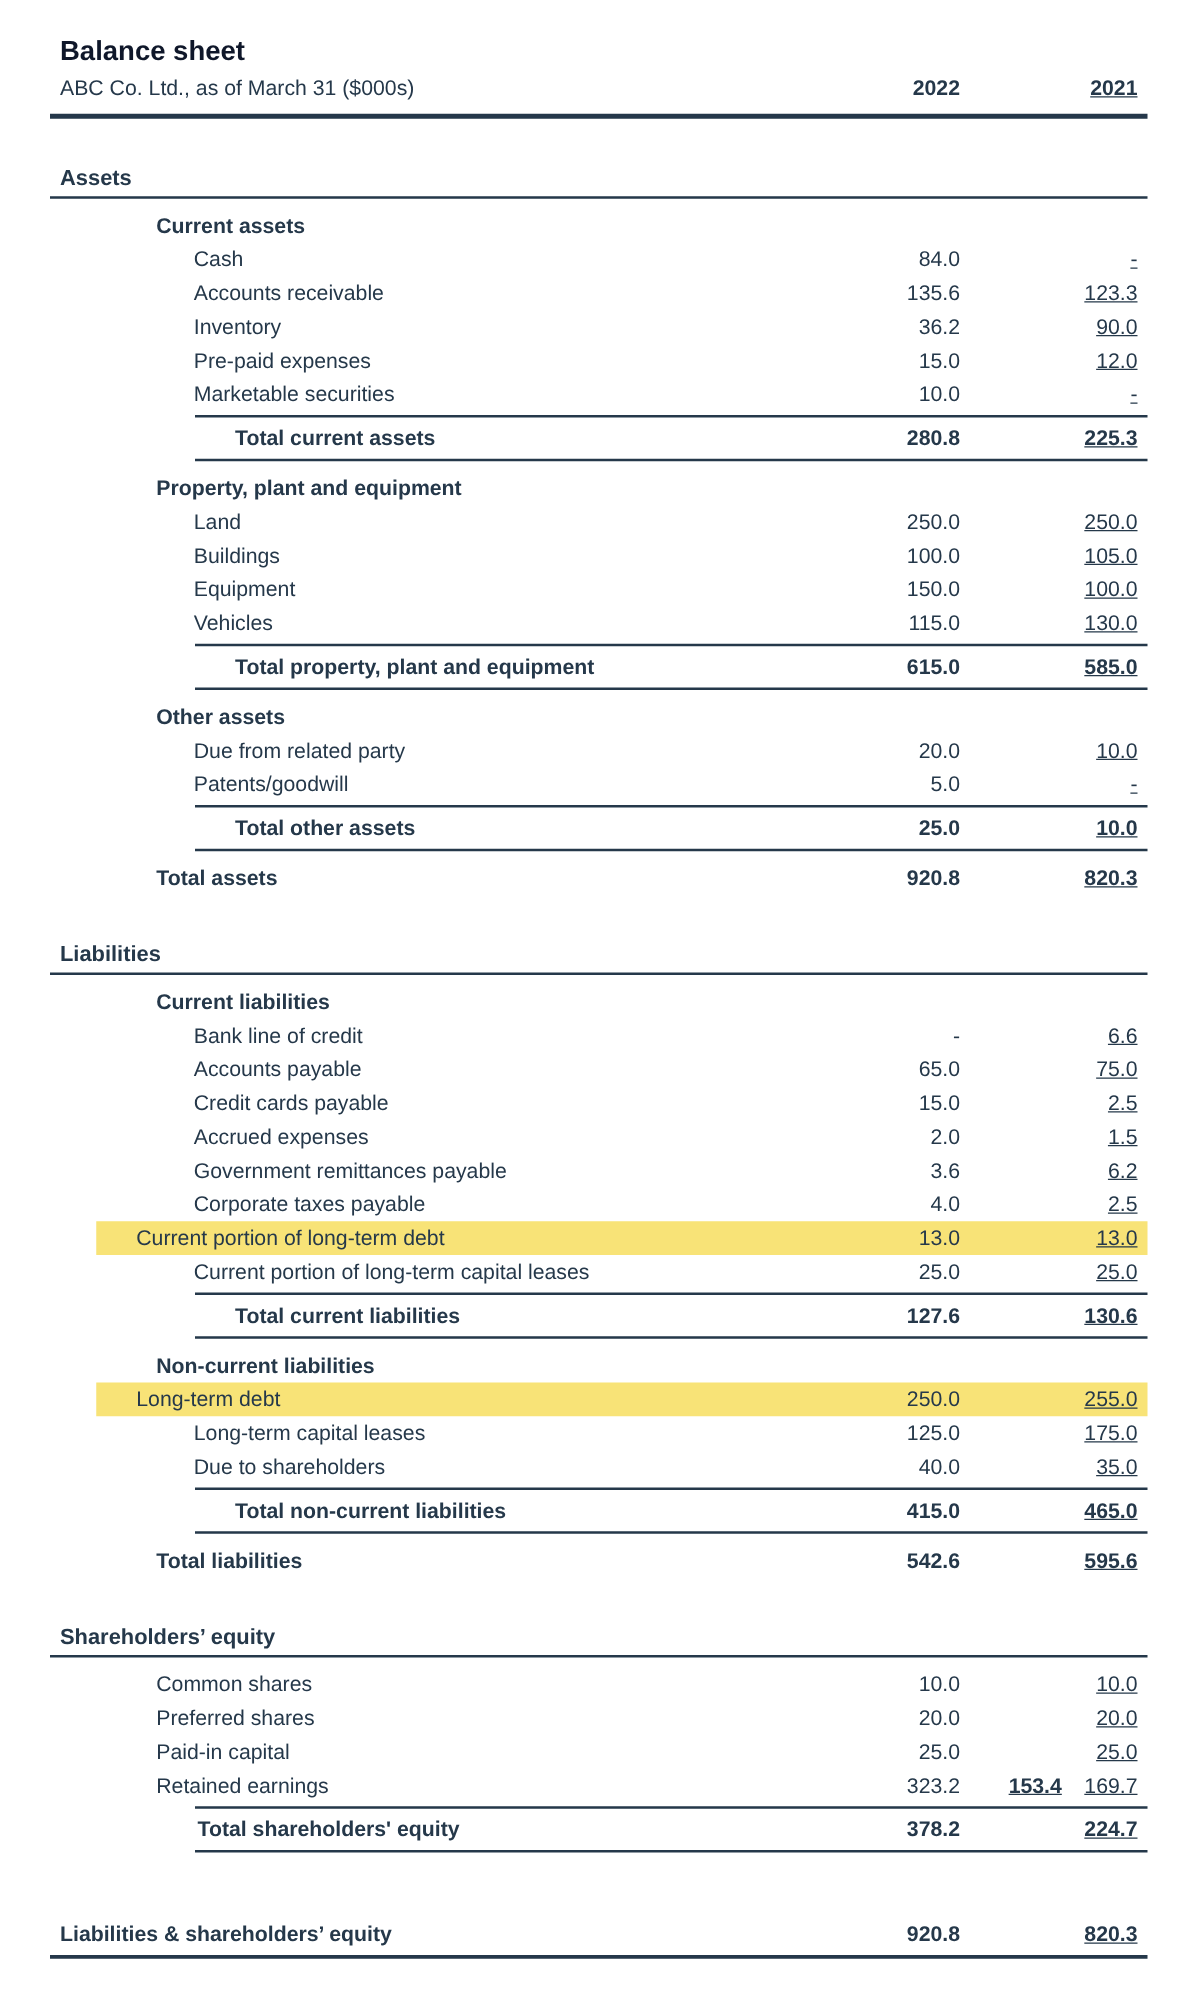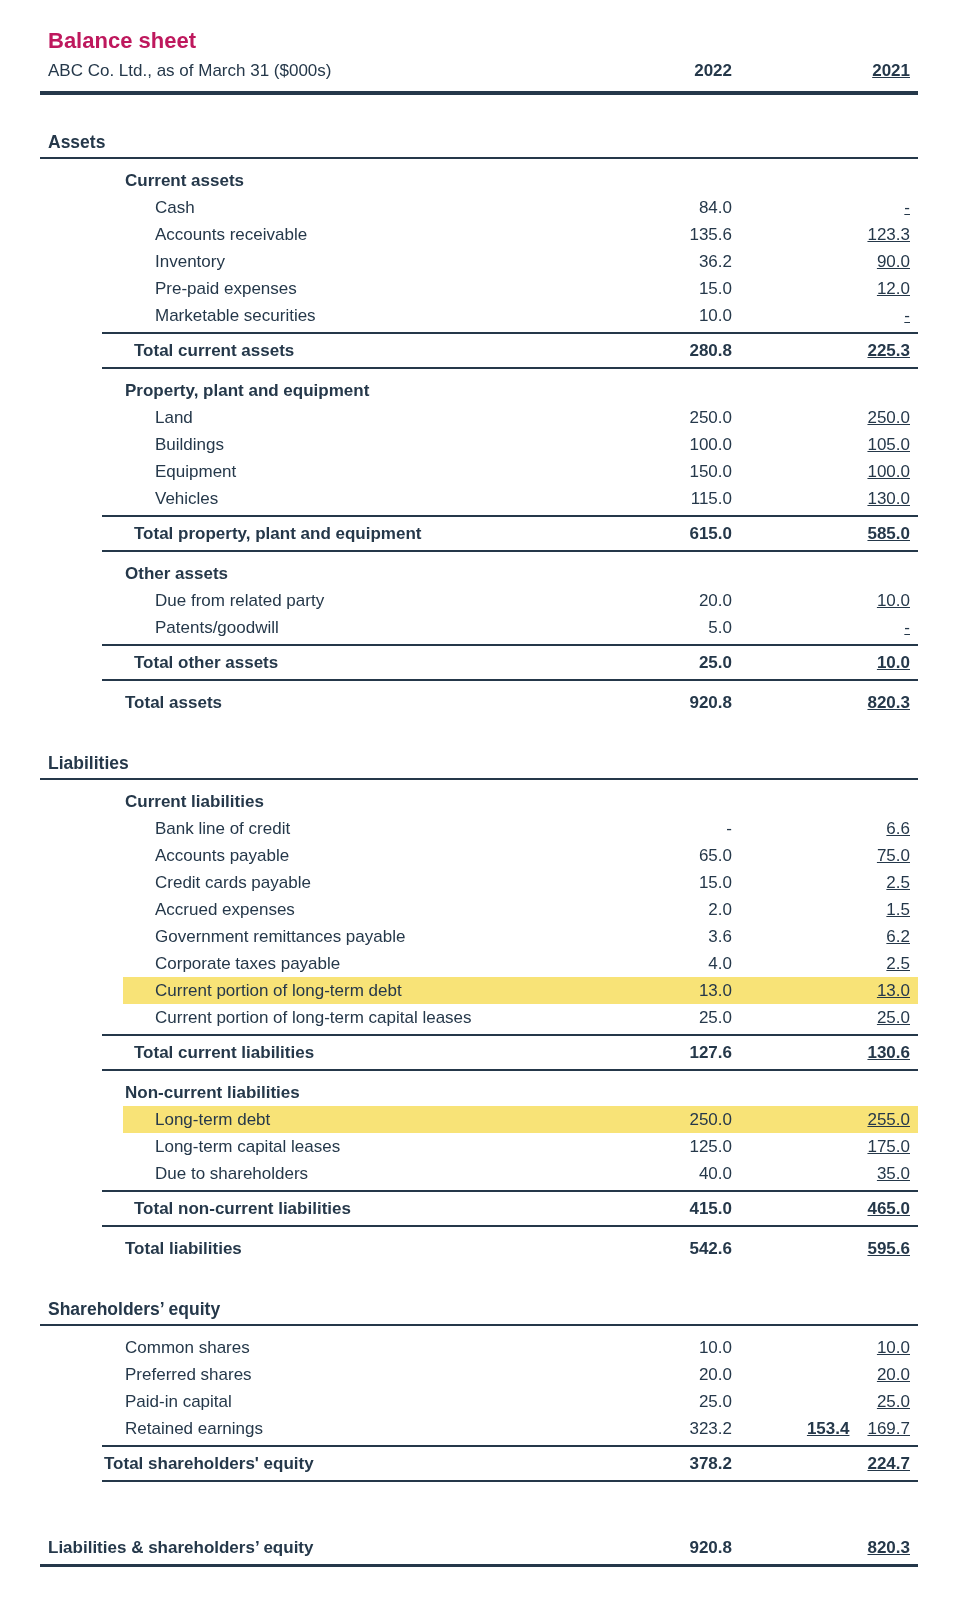--- a/index.html
+++ b/index.html
@@ -6,27 +6,27 @@
   html, body { margin: 0; padding: 0; }
   body {
     width: 960px; height: 1600px;
     background: #ffffff;
     font-family: "Liberation Sans", "DejaVu Sans", sans-serif;
     color: #25384a;
   }
   .sheet { width: 878px; margin-left: 40px; }
 
   .title {
-    color: #be185d;
+    color: #0f172a;
     font-size: 22px; font-weight: 700;
     line-height: 28px;
     margin: 27px 0 2px 8px;
   }
 
-  .row { display: flex; align-items: center; font-size: 17px; line-height: 27px; gap: 36px; }
+  .row { display: flex; align-items: center; font-size: 17px; line-height: 27px; }
   .lbl { flex: 1; padding-left: 115px; white-space: nowrap; }
   .v { width: 120px; text-align: right; white-space: nowrap; }
   .v.b { width: 150px; padding-right: 8px; text-decoration: underline; }
 
   .head { line-height: 28px; }
   .head .lbl { padding-left: 8px; }
   .colh { font-weight: 700; }
 
   .rule { height: 2px; background: #25384a; }
   .rule.thick { height: 4px; margin-top: 6px; }
@@ -34,30 +34,30 @@
   .sec-head {
     font-weight: 700; font-size: 17.5px;
     line-height: 30px; margin-top: 32px;
     padding-left: 8px;
   }
 
   .group { margin-top: 8px; }
   .ghead .lbl { padding-left: 85px; font-weight: 700; }
 
   .total-block {
-    margin-left: 62px; margin-top: 3px;
+    margin-left: 116px; margin-top: 3px;
     border-top: 2px solid #25384a;
     border-bottom: 2px solid #25384a;
     padding: 3px 0;
   }
   .total-block .lbl { padding-left: 32px; font-weight: 700; }
   .total-block .v { font-weight: 700; }
   .total-block.flush .lbl { padding-left: 2px; }
 
-  .row.hl { background: #f8e377; margin-left: 83px; }
+  .row.hl { background: #f8e377; margin-left: 37px; }
   .row.hl .lbl { padding-left: 32px; }
 
   .sec-total { margin-left: 83px; margin-top: 8px; }
   .sec-total .lbl { padding-left: 2px; font-weight: 700; }
   .sec-total .v { font-weight: 700; }
 
   .eq-items { margin-top: 8px; }
   .eq-items .lbl { padding-left: 85px; }
   .bold-extra { font-weight: 700; margin-right: 18px; text-align: center; }
 

